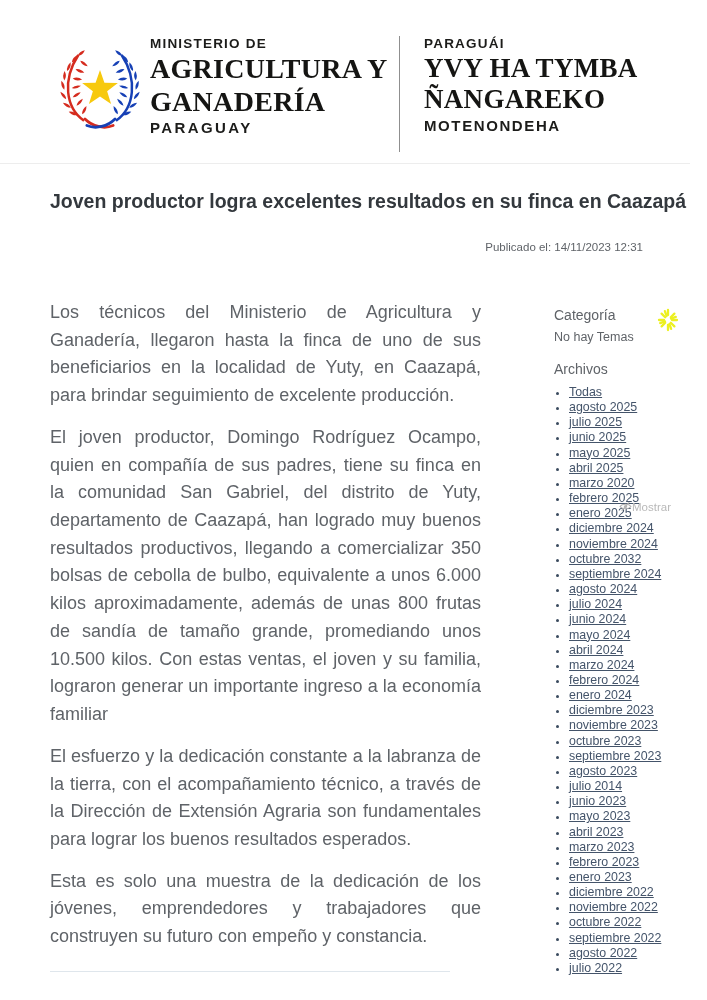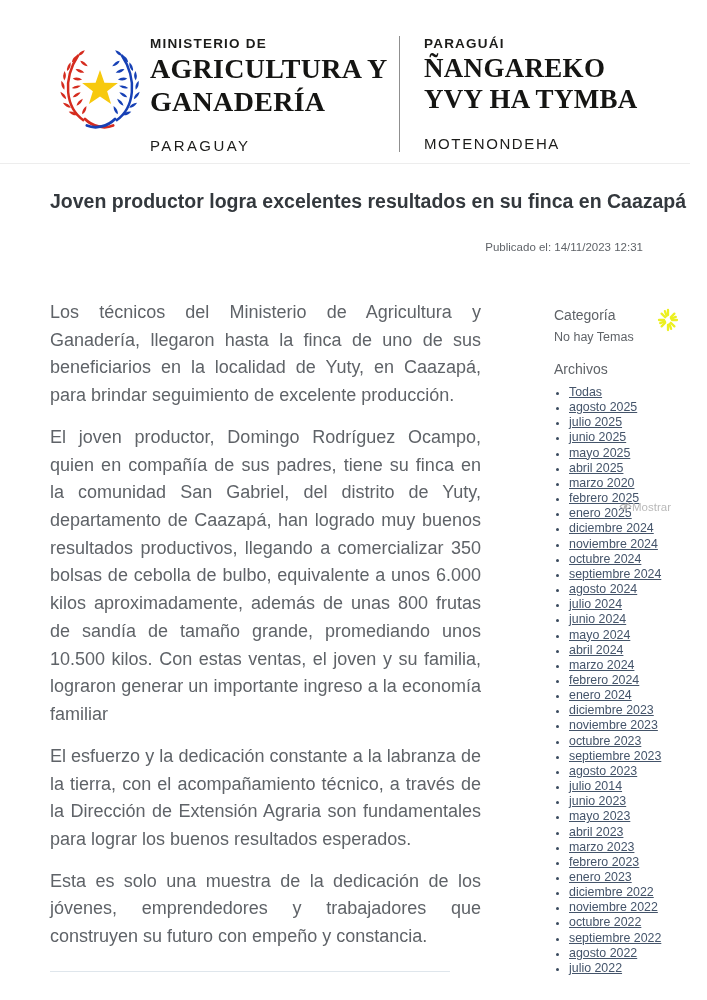--- a/index.html
+++ b/index.html
@@ -8,21 +8,21 @@
 
   
   .header{position:absolute;left:0;top:0;width:707px;height:163px;background:#fff;
           border-bottom:1px solid #ededed;}
   .logo{position:absolute;left:53px;top:40px;}
   .brand-es{position:absolute;left:150px;top:36px;color:#1c1c1a;}
   .brand-gn{position:absolute;left:424px;top:36px;color:#1c1c1a;}
   .brand-small{font-size:13.5px;font-weight:600;letter-spacing:1.2px;line-height:1.25;color:#1c1c1a;}
   .brand-serif{font-family:"Liberation Serif",serif;font-weight:700;font-size:28px;line-height:1.17;
                letter-spacing:0.3px;color:#151513;}
-  .brand-foot{font-size:15px;font-weight:400;letter-spacing:2.4px;margin-top:19px;color:#1c1c1a;}
+  .brand-foot{font-size:15px;font-weight:700;letter-spacing:2.4px;margin-top:1px;color:#1c1c1a;}
   .brand-gn .brand-serif{font-size:27px;}
   .brand-gn .brand-foot{letter-spacing:1.6px;}
   .v-divider{position:absolute;left:399px;top:36px;width:1px;height:116px;background:#8f8f8f;}
 
   
   .title{position:absolute;left:50px;top:189px;width:655px;margin:0;
          font-size:19.5px;font-weight:700;line-height:1.32;color:#33383d;}
   .crumbs{position:absolute;left:50px;top:239px;width:450px;font-size:11.5px;line-height:1.6;}
   .crumbs a{color:#454f5b;text-decoration:underline;cursor:pointer;}
   .crumbs .sep{color:#454f5b;margin:0 4px;}
@@ -95,22 +95,22 @@
       <div class="brand-small">MINISTERIO DE</div>
       <div class="brand-serif">AGRICULTURA Y</div>
       <div class="brand-serif">GANADERÍA</div>
       <div class="brand-foot">PARAGUAY</div>
     </div>
 
     <div class="v-divider"></div>
 
     <div class="brand-gn">
       <div class="brand-small">PARAGUÁI</div>
+      <div class="brand-serif">YVY HA TYMBA</div>
       <div class="brand-serif">ÑANGAREKO</div>
-      <div class="brand-serif">YVY HA TYMBA</div>
       <div class="brand-foot">MOTENONDEHA</div>
     </div>
   </header>
 
   <h1 class="title">Joven productor logra excelentes resultados en su finca en Caazapá</h1>
 
 
   <div class="published">Publicado el: 14/11/2023 12:31</div>
 
   <article class="article">
@@ -164,21 +164,21 @@
 
         <li>
           <a href="#">diciembre 2024</a>
         </li>
 
         <li>
           <a href="#">noviembre 2024</a>
         </li>
 
         <li>
-          <a href="#">octubre 2024</a>
+          <a href="#">octubre 2032</a>
         </li>
 
         <li>
           <a href="#">septiembre 2024</a>
         </li>
 
         <li>
           <a href="#">agosto 2024</a>
         </li>
 

